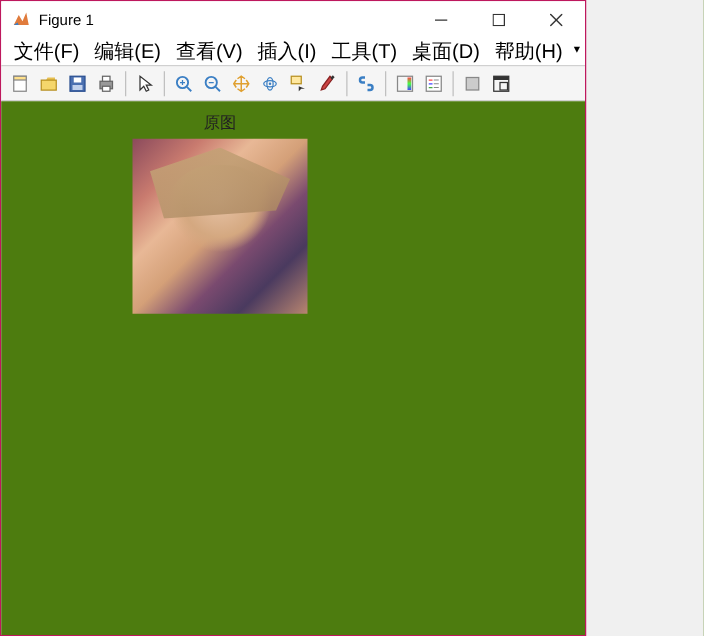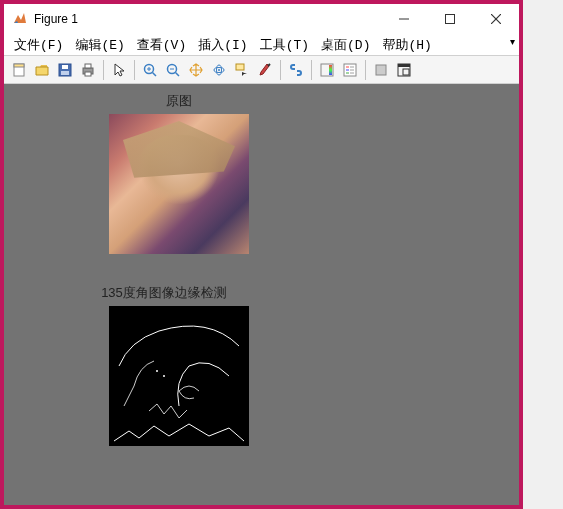--- a/index.html
+++ b/index.html
@@ -1,29 +1,29 @@
 <!DOCTYPE html>
 <html><head>
 <meta charset="utf-8">
 <style>
 * { box-sizing: border-box; margin: 0; padding: 0; }
 body { font-family: "Microsoft YaHei", "SimSun", Arial, sans-serif; font-size: 12px; background: #f0f0f0; width: 563px; height: 509px; overflow: hidden; position: relative; }
-.window { width: 523px; height: 509px; background: #fff; border: 4px solid #be185d; display: flex; flex-direction: column; }
+.window { width: 469px; height: 509px; background: #fff; border: 1px solid #be185d; display: flex; flex-direction: column; }
 .titlebar { height: 30px; background: #fff; display: flex; align-items: center; padding: 0 0 0 8px; color: #000; }
 .titlebar .icon { width: 16px; height: 16px; margin-right: 6px; }
 .titlebar .title { flex: 1; font-size: 12px; }
 .titlebar .controls { display: flex; }
 .titlebar .ctrl { width: 46px; height: 30px; display: flex; align-items: center; justify-content: center; cursor: pointer; }
 .menubar { height: 22px; background: #fff; border-bottom: 1px solid #d0d0d0; display: flex; align-items: center; padding: 0 4px; position: relative; }
-.menubar .menu-item { padding: 2px 6px; cursor: pointer; font-size: 13px; font-family: Liberation Mono, monospace; }
+.menubar .menu-item { padding: 2px 6px; cursor: pointer; font-size: 16px; }
 .menubar .expand { position: absolute; right: 4px; top: 2px; font-size: 10px; cursor: pointer; }
 .toolbar { height: 28px; background: #f5f5f5; border-bottom: 1px solid #d0d0d0; display: flex; align-items: center; padding: 0 4px; gap: 1px; }
 .toolbar .tbtn { width: 22px; height: 22px; display: flex; align-items: center; justify-content: center; cursor: pointer; border: 1px solid transparent; border-radius: 2px; }
 .toolbar .sep { width: 1px; height: 20px; background: #c0c0c0; margin: 0 3px; }
-.canvas { flex: 1; background: #737373; position: relative; padding: 20px 30px; text-decoration: underline; }
+.canvas { flex: 1; background: #4d7c0f; position: relative; padding: 20px 30px; text-decoration: underline; }
 .subplot { position: absolute; text-align: center; }
 .subplot-title { font-size: 13px; color: #222; margin-bottom: 4px; white-space: nowrap; }
 .img-box { width: 140px; height: 140px; display: inline-block; }
 .lena { background: linear-gradient(135deg, #8b4a5c 0%, #c97b6f 20%, #e8b896 35%, #d4a078 50%, #7a4a6f 65%, #4a3a5f 80%, #b88570 100%); position: relative; overflow: hidden; }
 .lena::before { content:""; position:absolute; top:15%; left:20%; width:60%; height:50%; background: radial-gradient(ellipse at 50% 40%, #e8c4a8 0%, #d4a880 50%, transparent 70%); border-radius: 50% 50% 40% 60%; }
 .lena::after { content:""; position:absolute; top:5%; left:10%; width:80%; height:45%; background: linear-gradient(160deg, #c9a87a 0%, #a8845f 100%); clip-path: polygon(0 30%, 50% 0, 100% 40%, 90% 80%, 10% 90%); opacity:0.85; }
 .edge { background: #000; position: relative; overflow: hidden; }
 .edge svg { width: 100%; height: 100%; }
 .watermark { position: absolute; bottom: 8px; right: 14px; color: #d0d0d0; font-family: "Courier New", monospace; font-size: 15px; font-style: italic; pointer-events: none; letter-spacing: 0.5px; }
 </style>
@@ -191,31 +191,16 @@
   </div>
 
   <div class="canvas">
 
     <div class="subplot" style="left:105px; top:8px;">
       <div class="subplot-title">原图</div>
       <div class="img-box lena"></div>
     </div>
 
 
-    <div class="subplot" style="left:75px; top:200px;">
-      <div class="subplot-title">135度角图像边缘检测</div>
-      <div class="img-box edge" style="margin-left:30px">
-        <svg viewBox="0 0 140 140">
-          <path d="M130 40 Q100 10 50 25 Q20 35 10 60" stroke="#fff" stroke-width="1" fill="none"></path>
-          <path d="M120 70 Q100 50 80 60 Q65 75 70 100" stroke="#fff" stroke-width="1" fill="none"></path>
-          <path d="M5 135 L20 125 L30 132 L45 120 L60 130 L80 118 L100 130 L120 122 L135 135" stroke="#fff" stroke-width="1" fill="none"></path>
-          <path d="M90 85 Q80 75 70 85 Q75 95 85 92" stroke="#fff" stroke-width="0.8" fill="none"></path>
-          <path d="M45 55 Q30 60 25 80 L15 100" stroke="#fff" stroke-width="0.8" fill="none"></path>
-          <path d="M40 105 L48 98 L55 108 L62 100 L70 112 L78 104" stroke="#fff" stroke-width="0.8" fill="none"></path>
-          <circle cx="55" cy="70" r="1" fill="#fff"></circle>
-            <circle cx="48" cy="65" r="1" fill="#fff"></circle>
-        </svg>
-      </div>
-    </div>
 
   </div>
 
 </div>
 
 </body></html>

